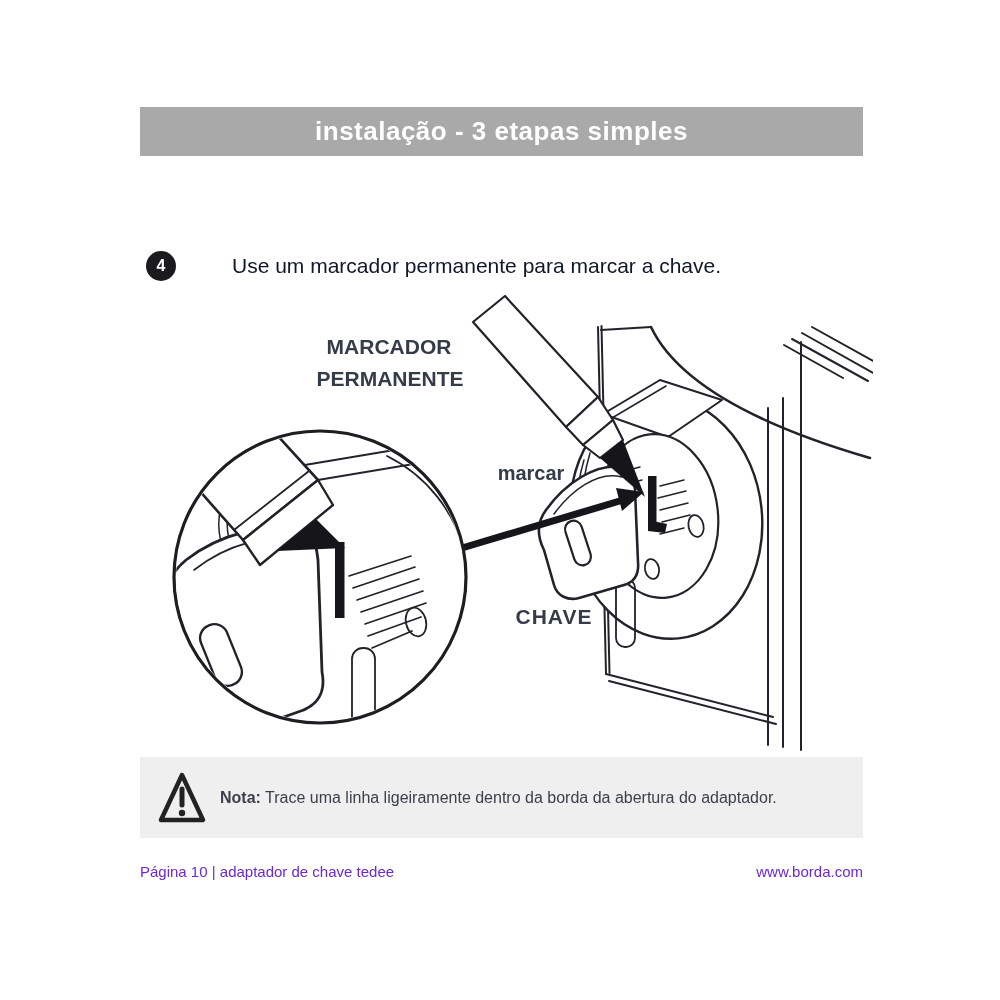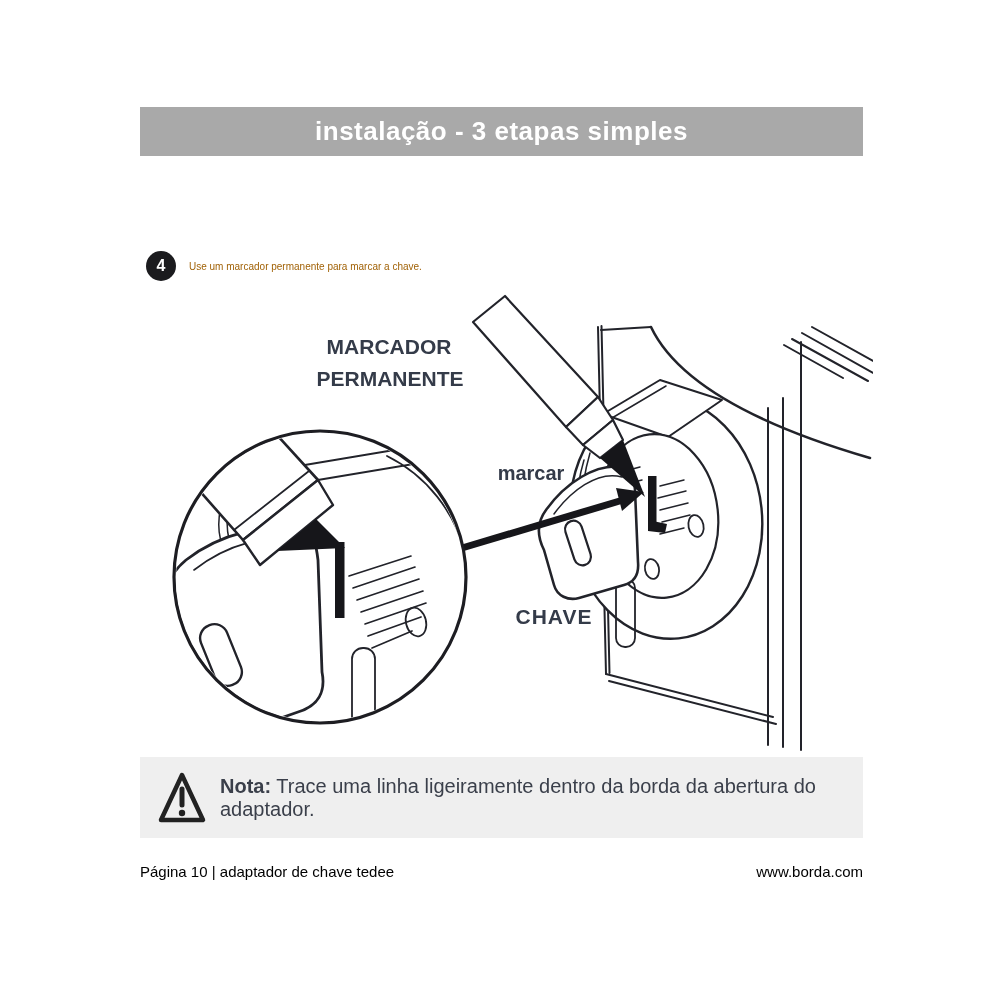--- a/index.html
+++ b/index.html
@@ -1,47 +1,47 @@
 <!DOCTYPE html>
 <html><head>
 <meta charset="utf-8">
 <style>
   * { margin:0; padding:0; box-sizing:border-box; }
   body { width:1000px; height:1000px; background:#fff; font-family:"Liberation Sans", sans-serif; }
-  .page { position:relative; width:1000px; height:1000px; background:#fff; overflow:hidden; }
+  .page { position:relative; width:1000px; height:1000px; background:#fff; overflow:hidden;text-align:right; }
 
   .banner {
     position:absolute; left:140px; top:107px; width:723px; height:49px;
     background:#a9a9a9; display:flex; align-items:center; justify-content:center;
   }
   .banner-title { color:#ffffff; font-size:26px; font-weight:bold; letter-spacing:0.5px; }
 
   .step-row { position:absolute; left:146px; top:251px; display:flex; align-items:center; gap:13px; }
   .step-badge {
     width:30px; height:30px; border-radius:50%; background:#1b1b1e; color:#fff;
     display:flex; align-items:center; justify-content:center; font-size:16px; font-weight:bold; flex:0 0 auto;
   }
-  .step-text { font-size:10px; color:#a16207; }
+  .step-text { font-size:21px; color:#0f172a;margin-left:43px; }
 
   .illustration { position:absolute; left:148px; top:290px; width:725px; height:470px; }
   .illustration svg { display:block; }
   .lineart { stroke:#22232a; fill:none; stroke-width:2; stroke-linecap:round; stroke-linejoin:round; }
   .diagram-label { fill:#343b49; font-family:"Liberation Sans", sans-serif; font-weight:bold; }
 
   .note-box {
     position:absolute; left:140px; top:757px; width:723px; height:81px;
     background:#efefef; display:flex; align-items:center;
   }
   .note-icon { margin-left:17px; flex:0 0 auto; }
-  .note-body { margin-left:13px; font-size:20px; color:#3a3f4a; }
+  .note-body { margin-left:13px; font-size:16px; color:#3a3f4a; }
   .note-label { font-weight:bold; }
 
   .footer {
     position:absolute; left:140px; top:863px; width:723px;
-    display:flex; justify-content:space-between; font-size:15px; color:#000000;
+    display:flex; justify-content:space-between; font-size:15px; color:#6d28d9;
   }
 </style>
 </head>
 <body>
 
 <div class="page">
 
   <div class="banner">
     <span class="banner-title">instalação - 3 etapas simples</span>
   </div>

